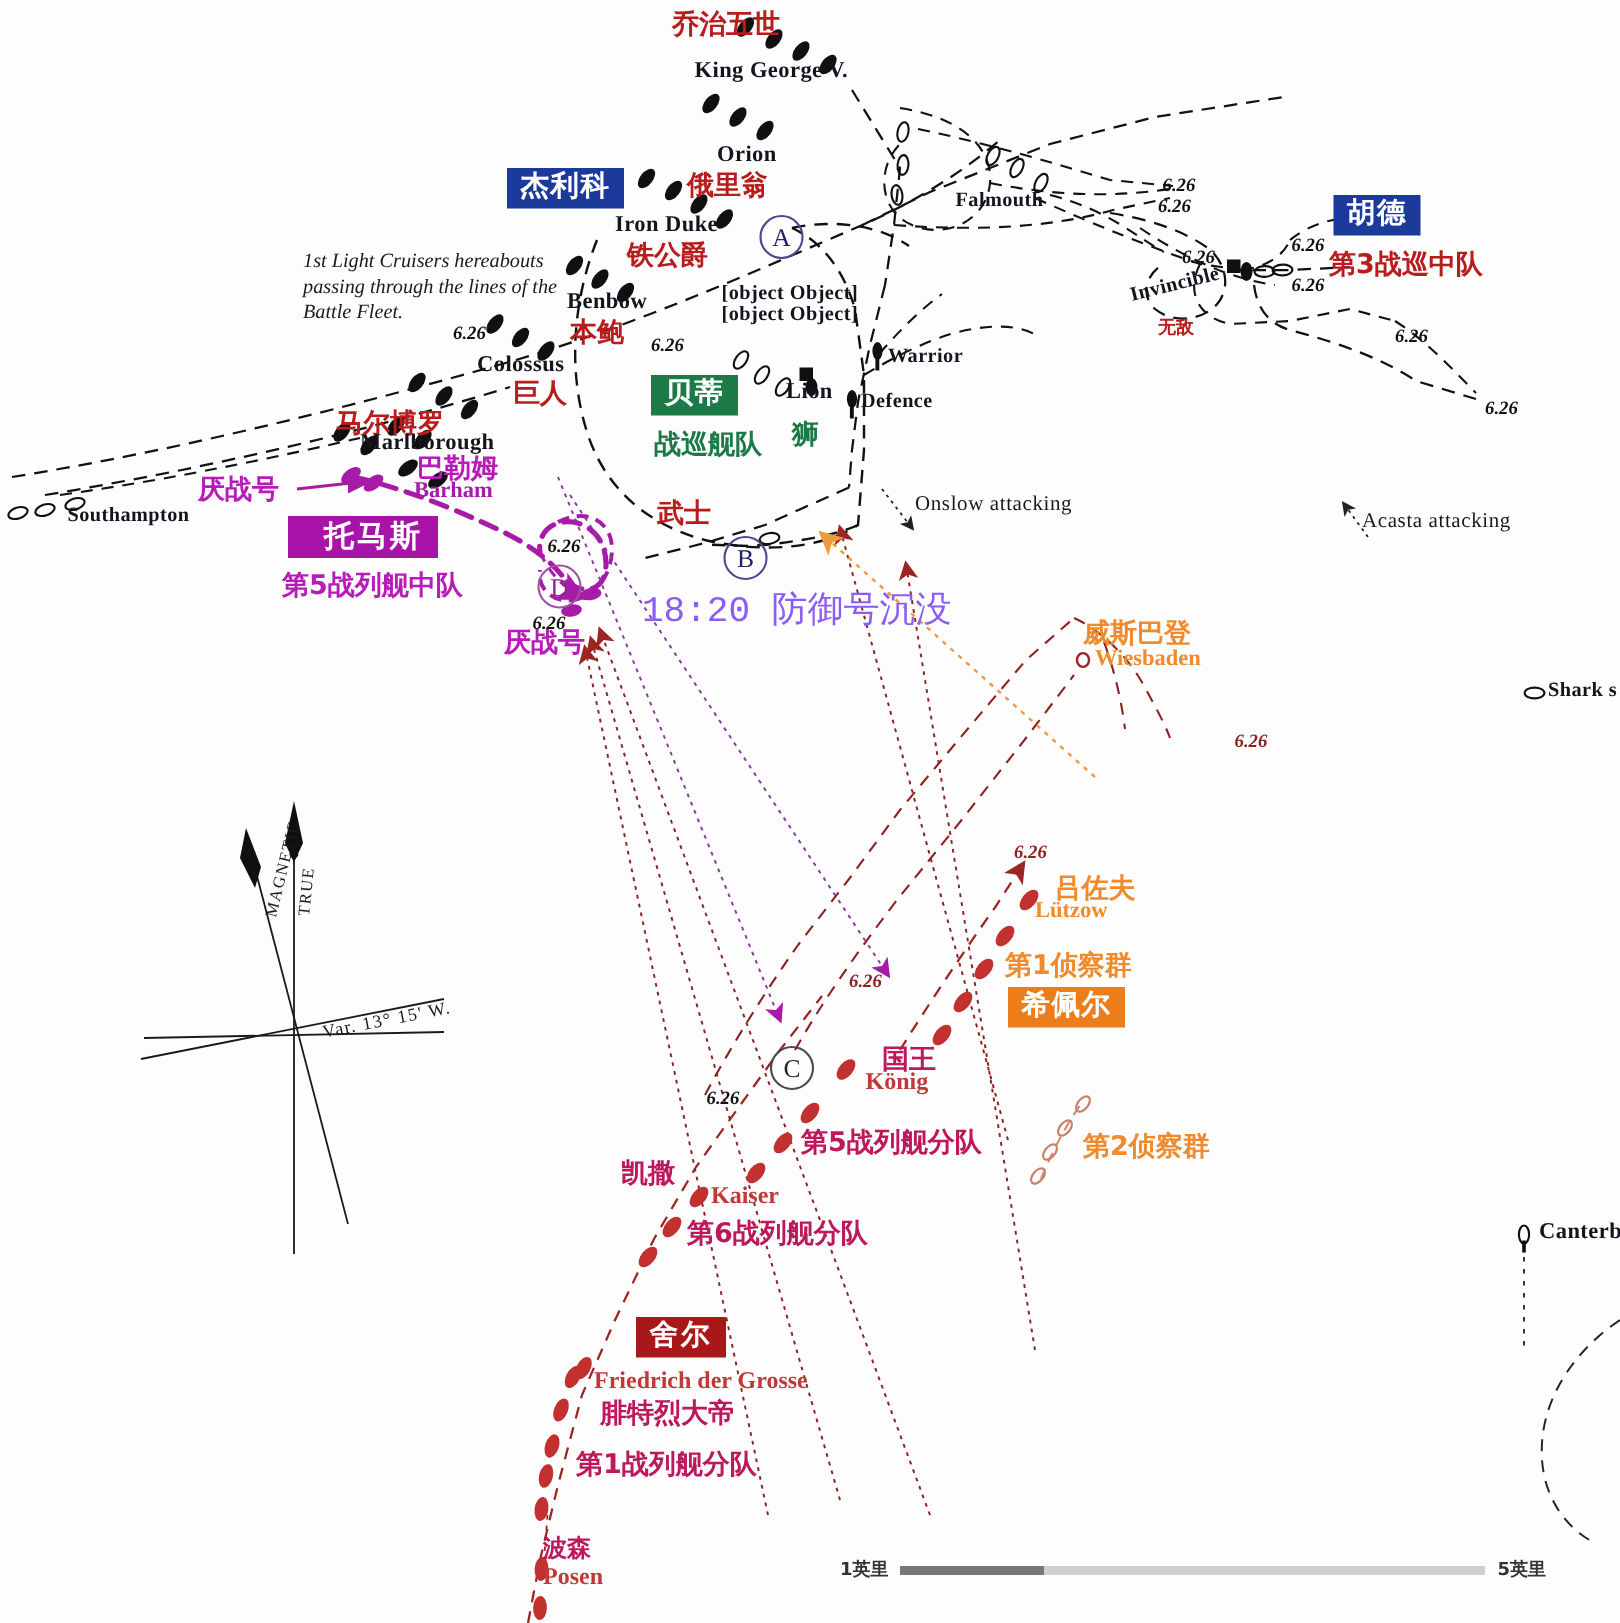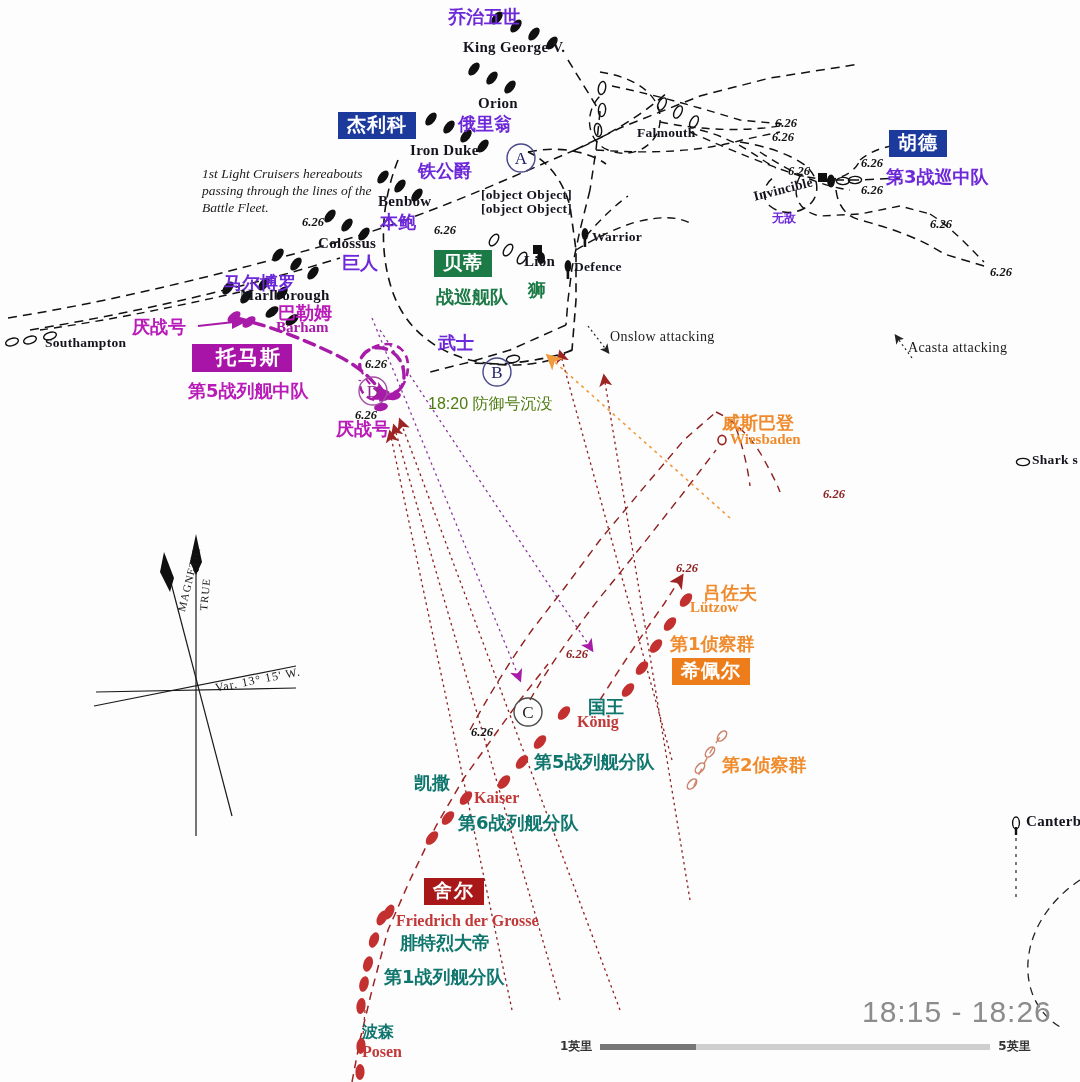--- a/index.html
+++ b/index.html
@@ -33,21 +33,21 @@
     font-family: "Liberation Serif", serif;
     font-weight: bold;
     font-size: 15px;
     color: #14141e;
     letter-spacing: .3px;
   }
   .en-ship.small { font-size: 13.5px; }
   .cn-blue {
     font-family: "DejaVu Sans", sans-serif;
     font-size: 18px;
-    color: #6d28d9;
+    color: #b91c1c;
     font-weight: bold;
   }
   .cn-blue.sm { font-size: 12px; }
   .box-blue {
     background: #1b3a9c;
     color: #ffffff;
     font-family: "DejaVu Sans", sans-serif;
     font-weight: bold;
     font-size: 19px;
     padding: 3px 9px 4px 9px;
@@ -119,21 +119,21 @@
     color: #ffffff;
     font-family: "DejaVu Sans", sans-serif;
     font-weight: bold;
     font-size: 19px;
     padding: 3px 9px 4px 9px;
     letter-spacing: 2px;
   }
   .cn-red {
     font-family: "DejaVu Sans", sans-serif;
     font-size: 18px;
-    color: #0f766e;
+    color: #be185d;
     font-weight: bold;
   }
   .en-red {
     font-family: "Liberation Serif", serif;
     font-weight: bold;
     font-size: 16px;
     color: #c03838;
   }
   
   .anno {
@@ -157,23 +157,23 @@
     color: #111;
   }
   .time-tick.red { color: #8d2020; }
   .compass-txt {
     font-family: "Liberation Serif", serif;
     font-size: 11px;
     color: #1a1a1a;
     letter-spacing: 1px;
   }
   .event-txt {
-    font-family: Liberation Sans, sans-serif;
-    font-size: 16px;
-    color: #4d7c0f;
+    font-family: Liberation Mono, monospace;
+    font-size: 24px;
+    color: #8b5cf6;
     font-weight: normal;
   }
   
   .footer-time {
     position: absolute;
     font-family: "Liberation Sans", sans-serif;
     font-size: 30px;
     color: #8c8c8c;
     letter-spacing: 1px;
   }
@@ -643,21 +643,20 @@
       <div class="lbl time-tick" style="left: 861px; top: 157px;">6.26</div>
       <div class="lbl time-tick" style="left: 861px; top: 184px;">6.26</div>
       <div class="lbl time-tick" style="left: 930px; top: 218px;">6.26</div>
       <div class="lbl time-tick" style="left: 990px; top: 266px;">6.26</div>
       <div class="lbl time-tick red" style="left: 823px; top: 488px;">6.26</div>
       <div class="lbl time-tick red" style="left: 676px; top: 562px;">6.26</div>
       <div class="lbl time-tick red" style="left: 566px; top: 648px;">6.26</div>
       <div class="lbl time-tick" style="left: 471px; top: 726px;">6.26</div>
     </div>
 
-  <div class="footer-time" style="left:862px; top:995px;">18:15 - 18:26</div>
 
   <div class="scale-wrap" style="left:560px; top:1038px;">
     <span class="scale-lab">1英里</span>
     <span class="scale-bar">
         <span class="seg"></span>
       </span>
     <span class="scale-lab">5英里</span>
   </div>
 
 </div>

